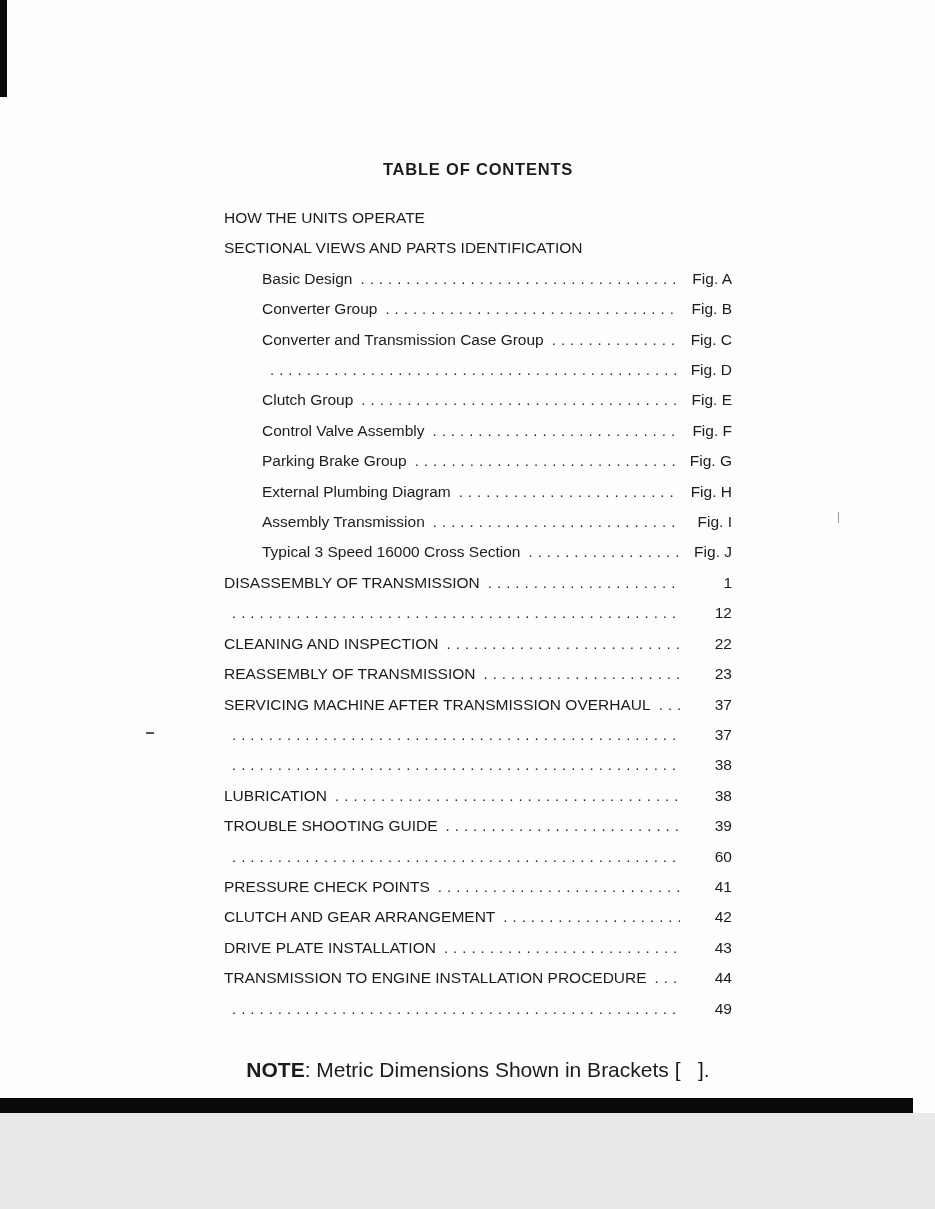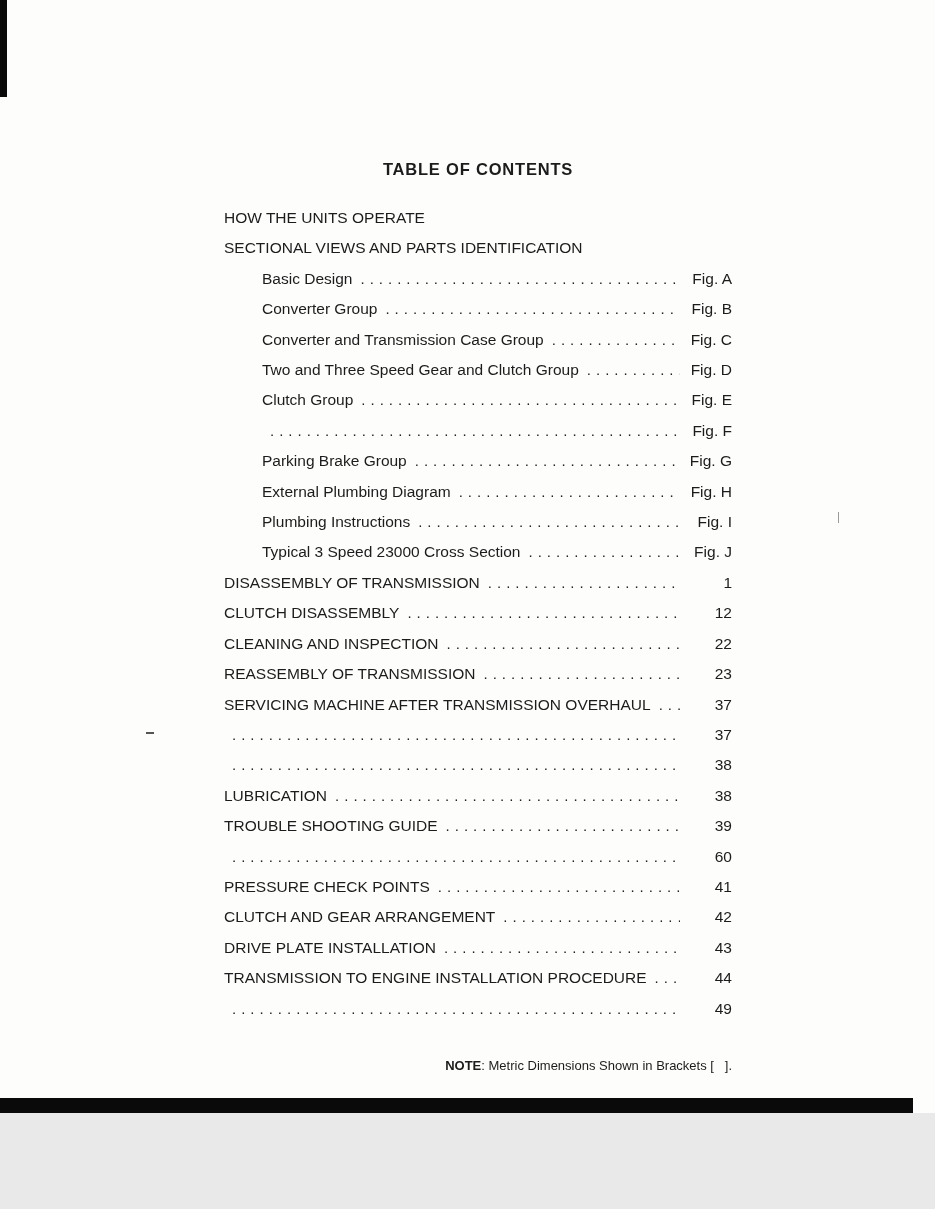--- a/index.html
+++ b/index.html
@@ -46,22 +46,22 @@
     color: #232323;
   }
   .toc-page {
     flex: 0 0 auto;
     min-width: 46px;
     text-align: right;
     font-size: 15.5px;
   }
   .note {
     margin: 34px 0 0 0;
-    text-align: right;
-    font-size: 13px;
+    text-align: center;
+    font-size: 21px;
   }
   .note .note-label { font-weight: bold; }
   
   .artifact { position: absolute; background: #0a0a0a; }
   .artifact-left-edge { left: 0; top: 0; width: 7px; height: 97px; }
   .artifact-bottom-edge { left: 0; bottom: 0; width: 913px; height: 15px; }
   .artifact-dash { left: 146px; top: 732px; width: 8px; height: 2px; background: #555; }
   .artifact-tick { left: 838px; top: 512px; width: 1px; height: 11px; background: #9a9a9a; }
 </style>
 </head>
@@ -91,60 +91,59 @@
           <span class="toc-label">Converter Group</span>
           <span class="toc-dots">..........................................................................................</span>
           <span class="toc-page">Fig. B</span>
         </div>
         <div class="toc-row indent">
           <span class="toc-label">Converter and Transmission Case Group</span>
           <span class="toc-dots">..........................................................................................</span>
           <span class="toc-page">Fig. C</span>
         </div>
         <div class="toc-row indent">
-          <span class="toc-label">Two and Three Speed Gear and Clutch Group</span>
           <span class="toc-dots">..........................................................................................</span>
           <span class="toc-page">Fig. D</span>
         </div>
         <div class="toc-row indent">
           <span class="toc-label">Clutch Group</span>
           <span class="toc-dots">..........................................................................................</span>
           <span class="toc-page">Fig. E</span>
         </div>
         <div class="toc-row indent">
+          <span class="toc-label">Control Valve Assembly</span>
           <span class="toc-dots">..........................................................................................</span>
           <span class="toc-page">Fig. F</span>
         </div>
         <div class="toc-row indent">
           <span class="toc-label">Parking Brake Group</span>
           <span class="toc-dots">..........................................................................................</span>
           <span class="toc-page">Fig. G</span>
         </div>
         <div class="toc-row indent">
           <span class="toc-label">External Plumbing Diagram</span>
           <span class="toc-dots">..........................................................................................</span>
           <span class="toc-page">Fig. H</span>
         </div>
         <div class="toc-row indent">
-          <span class="toc-label">Plumbing Instructions</span>
+          <span class="toc-label">Assembly Transmission</span>
           <span class="toc-dots">..........................................................................................</span>
           <span class="toc-page">Fig. I</span>
         </div>
         <div class="toc-row indent">
-          <span class="toc-label">Typical 3 Speed 23000 Cross Section</span>
+          <span class="toc-label">Typical 3 Speed 16000 Cross Section</span>
           <span class="toc-dots">..........................................................................................</span>
           <span class="toc-page">Fig. J</span>
         </div>
         <div class="toc-row">
           <span class="toc-label">DISASSEMBLY OF TRANSMISSION</span>
           <span class="toc-dots">..........................................................................................</span>
           <span class="toc-page">1</span>
         </div>
         <div class="toc-row">
-          <span class="toc-label">CLUTCH DISASSEMBLY</span>
           <span class="toc-dots">..........................................................................................</span>
           <span class="toc-page">12</span>
         </div>
         <div class="toc-row">
           <span class="toc-label">CLEANING AND INSPECTION</span>
           <span class="toc-dots">..........................................................................................</span>
           <span class="toc-page">22</span>
         </div>
         <div class="toc-row">
           <span class="toc-label">REASSEMBLY OF TRANSMISSION</span>

